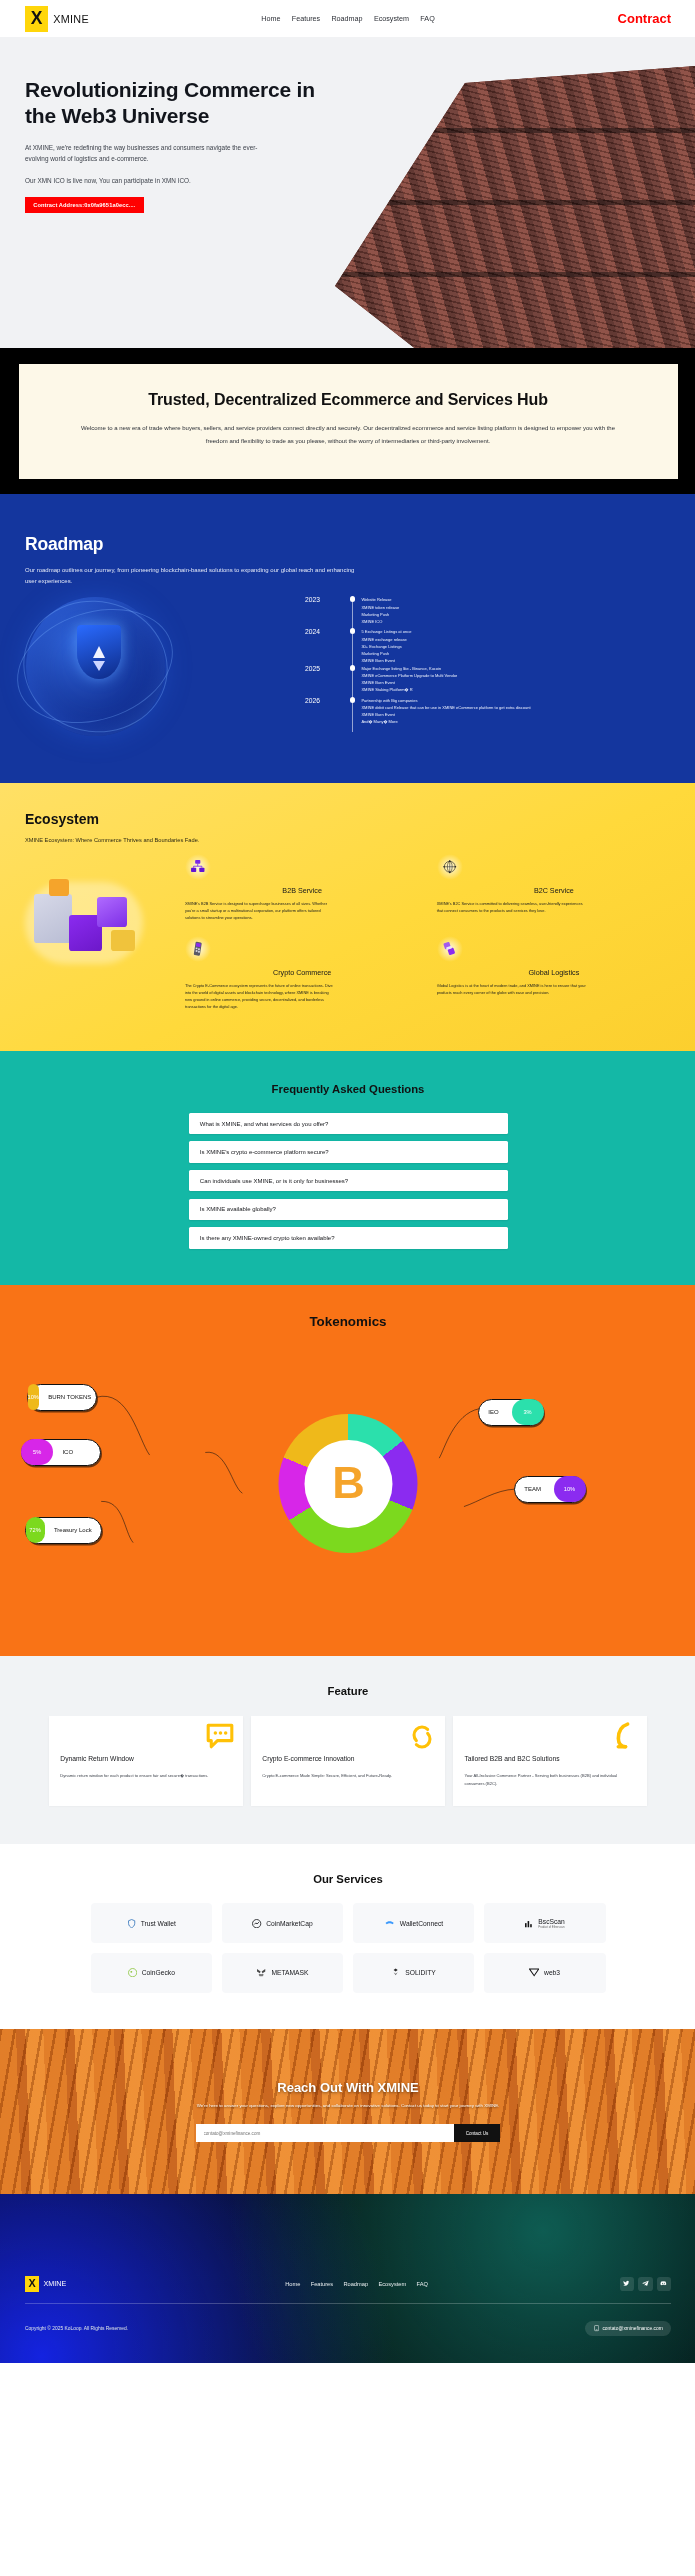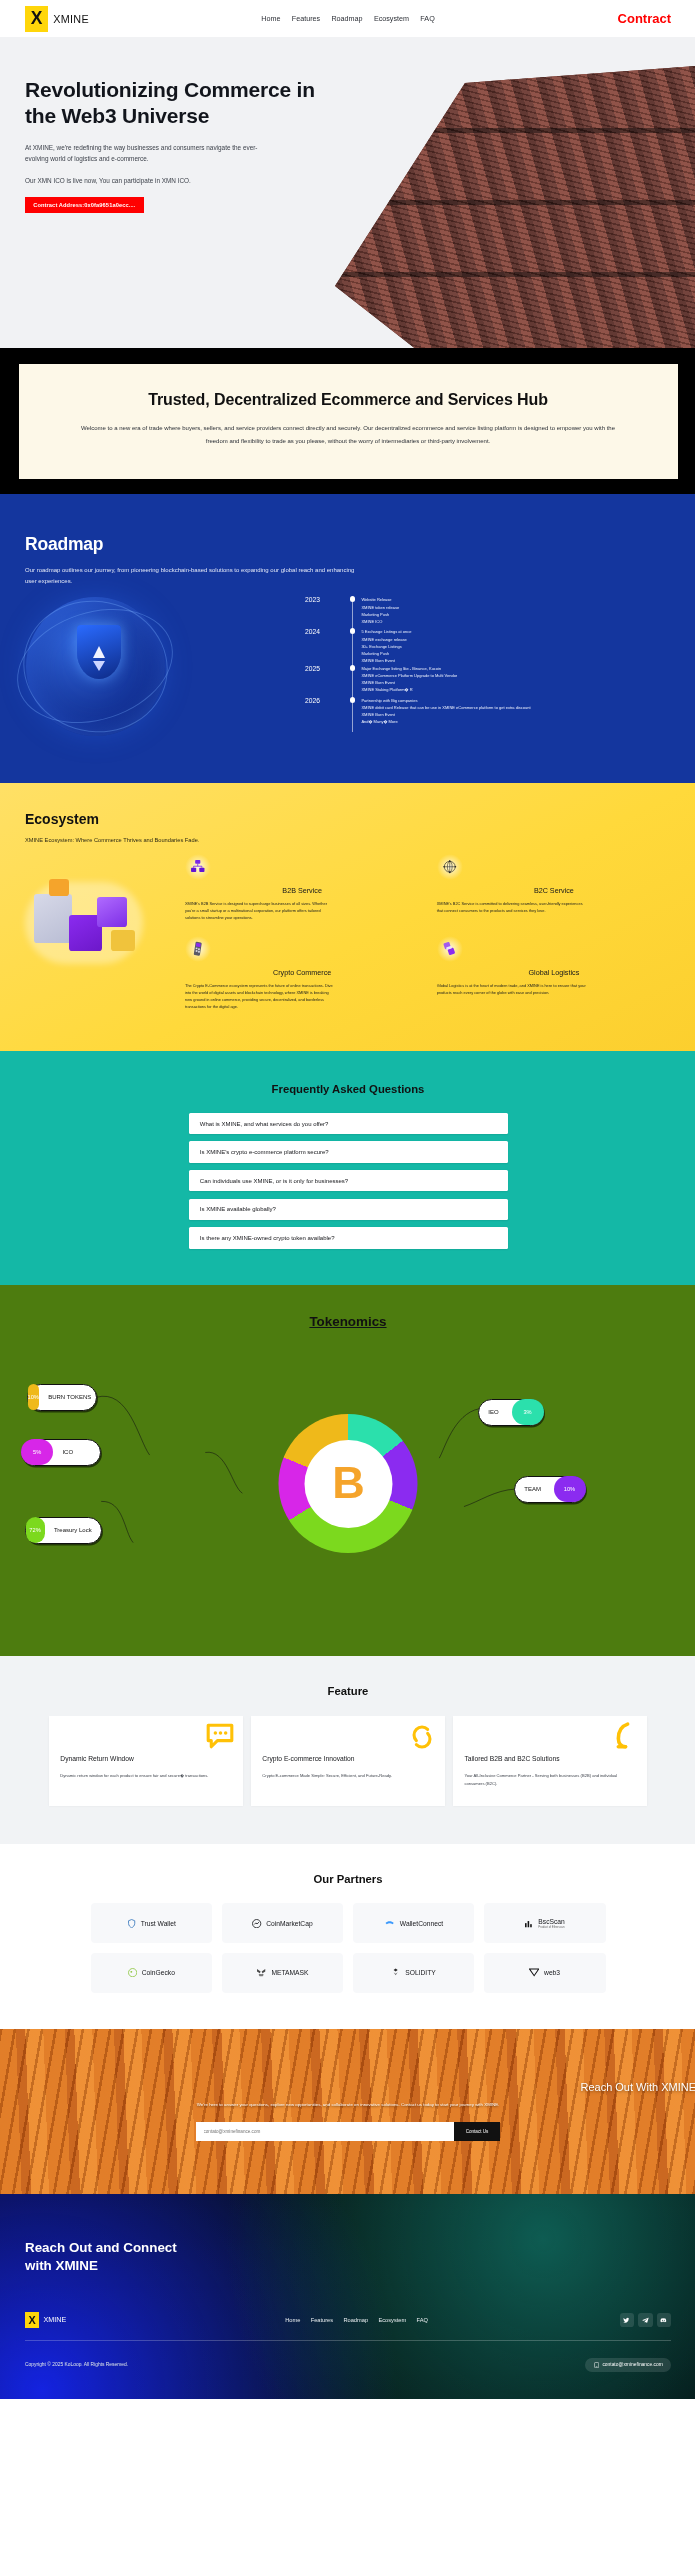--- a/index.html
+++ b/index.html
@@ -78,21 +78,21 @@
   .eco-card p{font-size:3.9px;line-height:1.85;color:#23231c;max-width:149px;}
 
   
   .faq{background:#14b8a6;padding:32px 0 36px;text-align:center;}
   .faq h2{font-size:11.3px;font-weight:bold;color:#111;margin-bottom:17.5px;}
   .faq-list{width:319px;margin:0 auto;display:flex;flex-direction:column;gap:7.2px;}
   .faq-item{background:#fff;border-radius:1.5px;padding:7.7px 11.3px;text-align:left;font-size:6px;color:#15161a;
     box-shadow:0 0.5px 1.5px rgba(0,0,0,.08);cursor:pointer;}
 
   
-  .tok{background:#4d7c0f;padding:29px 0 34px;position:relative;height:371px;overflow:hidden;text-decoration:underline;}
+  .tok{background:#f97316;padding:29px 0 34px;position:relative;height:371px;overflow:hidden;}
   .tok h2{text-align:center;font-size:13.4px;font-weight:bold;color:#111;}
   .donut-wrap{position:absolute;left:50%;top:129px;transform:translateX(-50%);width:139px;height:139px;}
   .donut{width:139px;height:139px;border-radius:50%;
     background:conic-gradient(#2BE0AC 0deg 52deg,#8B2BF0 52deg 112deg,#7CD91E 112deg 238deg,#D726E8 238deg 292deg,#EFB91A 292deg 360deg);}
   .donut-hole{position:absolute;left:26px;top:26px;width:88px;height:88px;border-radius:50%;background:#fff;
     display:flex;align-items:center;justify-content:center;}
   .donut-hole .b{font-size:45px;font-weight:bold;color:#F5A42B;line-height:.9;font-family:"Liberation Sans",sans-serif;}
   .pill{position:absolute;background:#fff;border:0.7px solid #111;border-radius:17.5px;height:27px;display:flex;align-items:center;
     box-shadow:1px 1.5px 0 rgba(0,0,0,.55);}
   .pill .cap{width:32px;height:26px;border-radius:15.5px;display:flex;align-items:center;justify-content:center;
@@ -119,21 +119,21 @@
   .part-card small{display:block;font-size:2.8px;color:#666;}
 
   
   .cta{height:165px;position:relative;overflow:hidden;display:flex;flex-direction:column;align-items:center;justify-content:center;}
   .cta .bg{position:absolute;inset:0;
     background:repeating-linear-gradient(88deg,#E0761C 0 21.6px,#C85F13 21.6px 31px,#EE8A2A 31px 49px),
                linear-gradient(180deg,rgba(0,0,0,.18),rgba(0,0,0,.05));}
   .cta .bg:after{content:"";position:absolute;inset:0;
     background:repeating-linear-gradient(100deg,rgba(90,30,10,.28) 0 2.6px,rgba(255,255,255,.06) 2.6px 13.4px);}
   .cta-inner{position:relative;z-index:2;text-align:center;color:#fff;width:100%;}
-  .cta h2{font-size:11px;font-weight:normal;text-shadow:0 1px 3.1px rgba(0,0,0,.5);text-align:right;}
+  .cta h2{font-size:13px;font-weight:bold;text-shadow:0 1px 3.1px rgba(0,0,0,.5);}
   .cta p{font-size:4.4px;line-height:1.9;margin-top:7.2px;text-shadow:0 0.5px 2.1px rgba(0,0,0,.6);}
   .cta-form{margin-top:13.4px;display:flex;justify-content:center;}
   .cta-form input{width:258px;height:18.5px;border:none;padding:0 7.2px;font-size:4.6px;color:#333;font-family:"Liberation Sans",sans-serif;}
   .cta-form button{background:#111;color:#fff;border:none;height:18.5px;padding:0 11.3px;font-size:4.6px;cursor:pointer;font-family:"Liberation Sans",sans-serif;}
 
   
   .foot{position:relative;padding:45px 25px 27px;color:#fff;overflow:hidden;min-height:155px;}
   .foot .bg{position:absolute;inset:0;background:
      radial-gradient(circle at 78% 22%,#0e5c52 0%,rgba(8,40,38,0) 56%),
      radial-gradient(circle at 6% 96%,#1423e0 0%,rgba(10,14,80,0) 52%),
@@ -427,21 +427,21 @@
               <path d="M26 56h14" stroke="#FFC107" stroke-width="7" stroke-linecap="round"></path>
             </svg>
         </div>
         <h3>Tailored B2B and B2C Solutions</h3>
         <p>Your All-Inclusive Commerce Partner - Serving both businesses (B2B) and individual consumers (B2C).</p>
       </div>
     </div>
   </div>
 
   <div class="part">
-    <h2>Our Partners</h2>
+    <h2>Our Services</h2>
     <div class="part-grid">
       <div class="part-card">
         <span>
             <svg width="9.3" height="9.3" viewBox="0 0 18 18">
               <path d="M9 1l6 2.4v5.2c0 4-3.2 7.2-6 8.4-2.8-1.2-6-4.4-6-8.4V3.4z" fill="none" stroke="#3375BB" stroke-width="1.6"></path>
             </svg>
           </span>
         <span>Trust Wallet</span>
       </div>
       <div class="part-card">
@@ -521,24 +521,20 @@
       <div class="cta-form">
         <input type="text" placeholder="contato@xminefinance.com" style="">
         <button>Contact Us</button>
       </div>
     </div>
   </div>
 
   <div class="foot">
     <div class="bg"></div>
     <div class="foot-inner">
-      <h2>
-        <span>Reach Out and Connect</span><br>
-        <span>with XMINE</span>
-      </h2>
 
       <div class="foot-row">
         <div class="foot-brand">
           <div class="logo-mark">X</div>
           <span>XMINE</span>
         </div>
         <div class="foot-links">
           <a>Home</a>
           <a>Features</a>
           <a>Roadmap</a>

